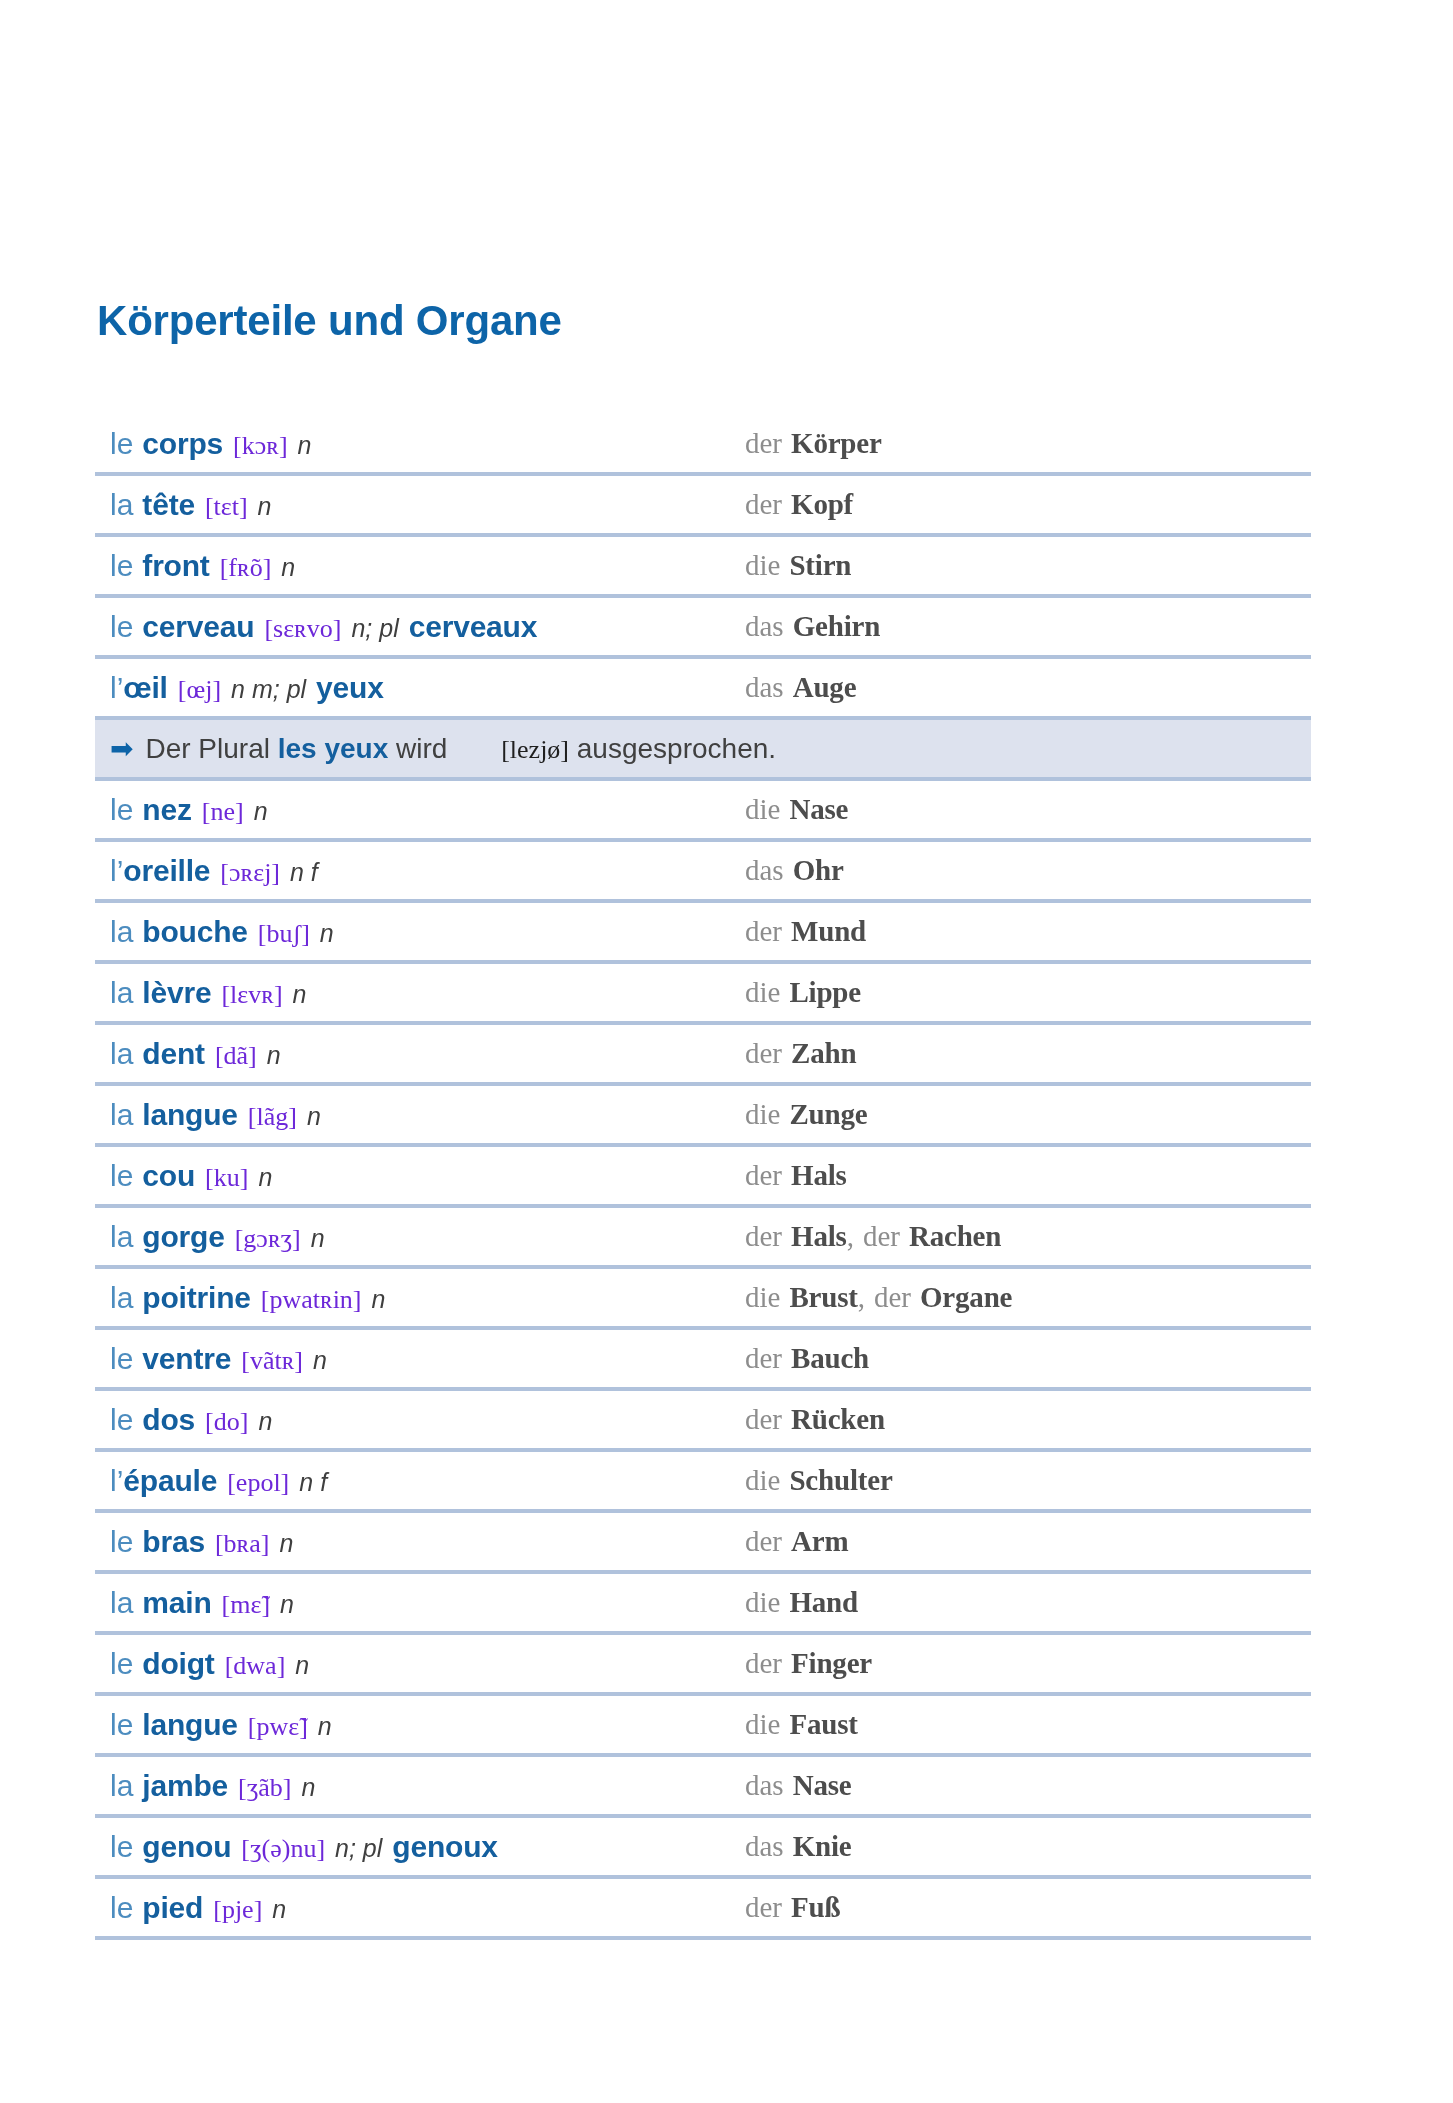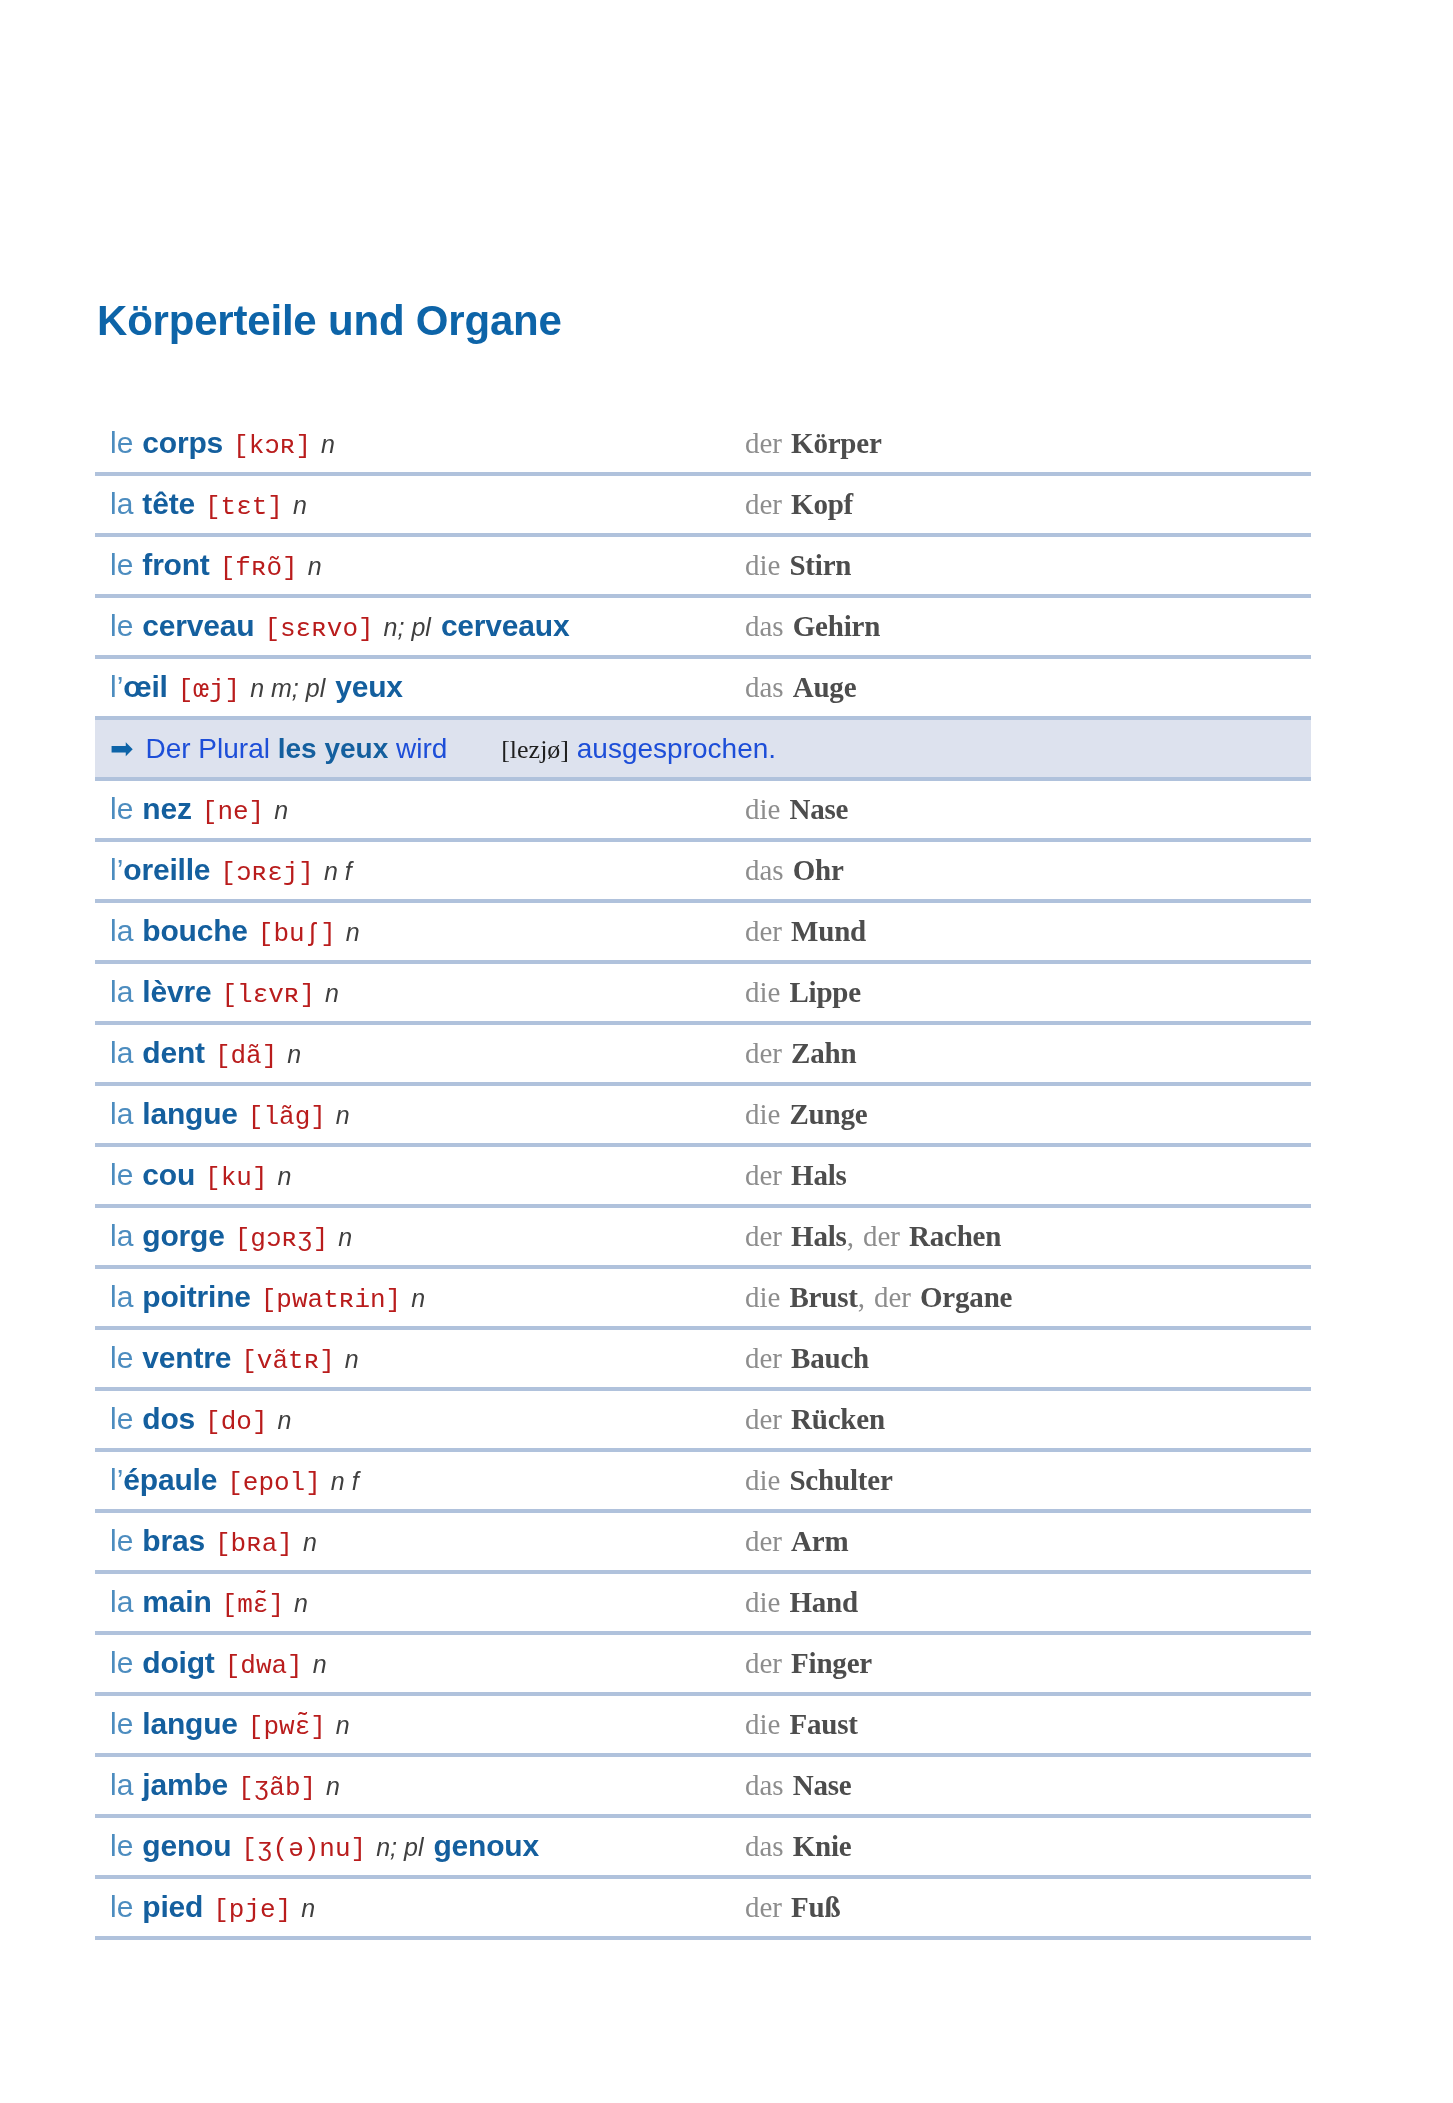--- a/index.html
+++ b/index.html
@@ -57,21 +57,21 @@
   }
   .de{
     display:flex;
     align-items:flex-start;
     white-space:nowrap;
     font-family:Liberation Serif, serif;
   }
   .fr-article{color:#4c8cbf;font-size:30px;margin-right:9px;}
   .fr-article.elided{margin-right:0;}
   .fr-word{color:#145f9e;font-size:30px;font-weight:bold;letter-spacing:-0.2px;}
-  .fr-phon{color:#b91c1c;font-size:26px;margin-left:10px;font-family:Liberation Mono, monospace;}
+  .fr-phon{color:#6d28d9;font-size:26px;margin-left:10px;font-family:Liberation Serif, serif;}
   .fr-gram{color:#3f3f3f;font-size:25px;font-style:italic;margin-left:10px;}
   .fr-plural{color:#145f9e;font-size:30px;font-weight:bold;letter-spacing:-0.2px;margin-left:10px;}
   .de-article{color:#8d8d8d;font-size:29px;margin-right:9px;}
   .de-noun{color:#4d4d4d;font-size:29px;font-weight:bold;letter-spacing:-0.2px;}
   .de-comma{color:#8d8d8d;font-size:29px;margin-right:9px;}
   
   .note-row{
     background:#dde2ee;
     height:57px;
     border-bottom:4px solid #b0c2dc;
@@ -79,21 +79,21 @@
     align-items:center;
     padding-left:15px;
   }
   .arrow-icon{
     color:#0d64a8;
     font-size:28px;
     margin-right:12px;
     font-family:"DejaVu Sans",sans-serif;
   }
   .note-text{font-size:28px;color:#1f1f1f;white-space:nowrap;}
-  .note-text .nt-plain{color:#1d4ed8;margin-top:40px;}
+  .note-text .nt-plain{color:#404040;margin-top:40px;}
   .note-text .nt-highlight{color:#145f9e;font-weight:bold;}
   .note-text .nt-phon{font-family:Liberation Serif, serif;font-size:26px;color:#1f1f1f;margin-left:46px;}
 </style>
 </head>
 <body>
 
 <div class="page">
 
   <h2 class="section-title">Körperteile und Organe</h2>
 

